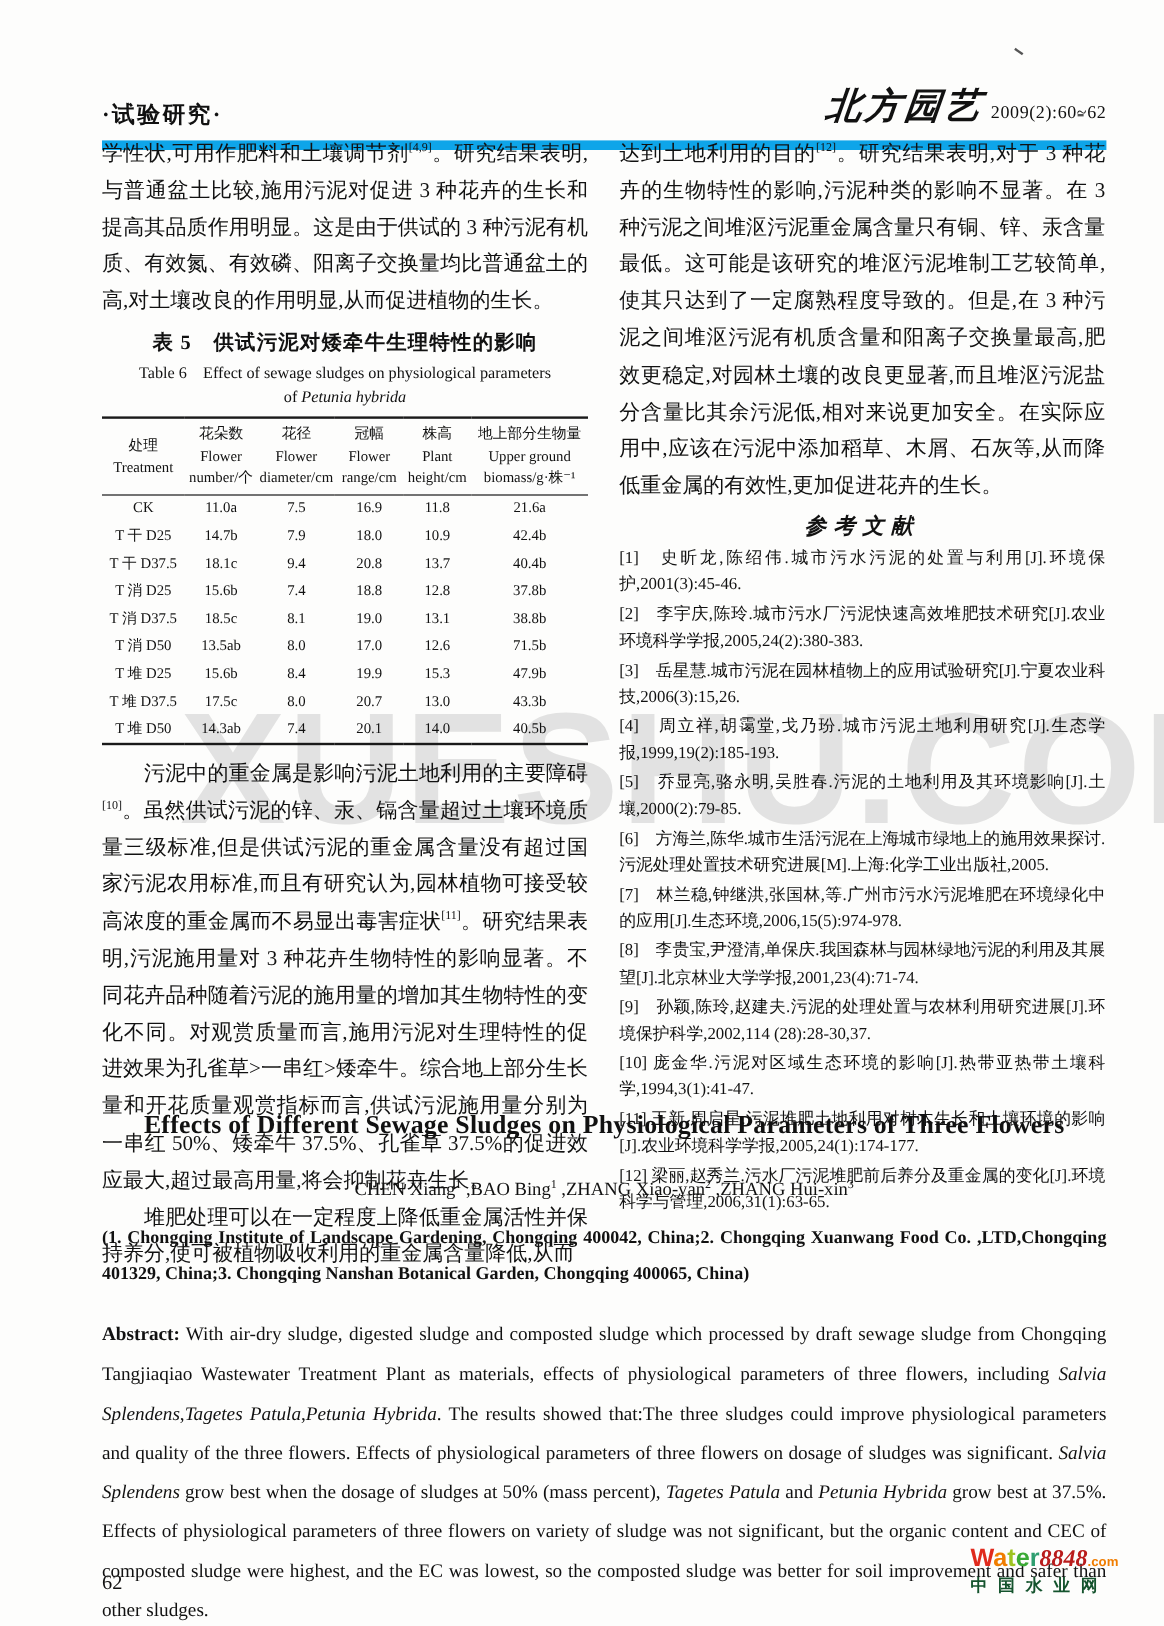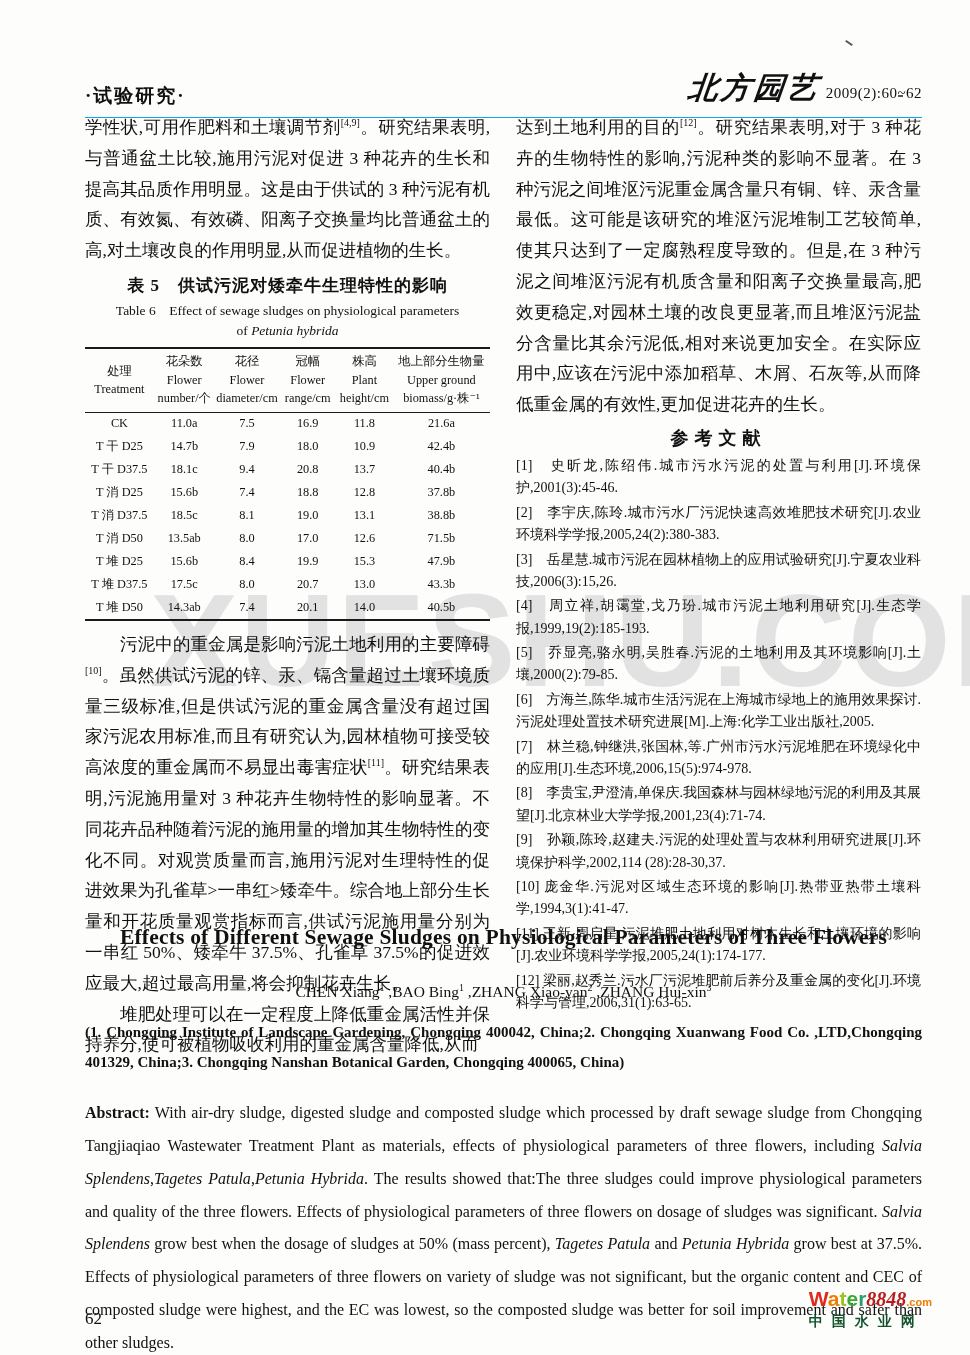--- a/index.html
+++ b/index.html
@@ -7,21 +7,21 @@
   .page {
     position:relative; width:970px; height:1355px; margin:0 auto;
     background:#fdfdfc; overflow:hidden;
     font-family:"Liberation Serif","DejaVu Serif",serif;
     color:#111;
   }
   
   .header {
     position:absolute; top:68px; left:85px; right:48px;
     display:flex; justify-content:space-between; align-items:flex-end;
-    padding-bottom:8px; border-bottom:1px solid #0ea5e9;
+    padding-bottom:8px; border-bottom:8px solid #0ea5e9;
   }
   .section-label { font-size:19px; font-weight:bold; letter-spacing:2px; }
   .journal { display:flex; align-items:baseline; gap:6px; }
   .journal-name {
     font-size:30px; font-weight:bold; font-style:italic;
     letter-spacing:3px; transform:skewX(-6deg);
   }
   .issue-info { font-size:15px; letter-spacing:0.5px; }
   
   .watermark {
@@ -49,21 +49,21 @@
   table.data {
     width:100%; border-collapse:collapse; margin-top:6px; margin-bottom:8px;
     font-size:12.3px; text-align:center;
     border-top:2.5px solid #1a1a1a; border-bottom:2.5px solid #1a1a1a;
   }
   table.data th { font-weight:normal; vertical-align:middle; line-height:1.5;
     border-bottom:1.5px solid #1a1a1a; padding:3px 0 4px; }
   table.data td { padding:1.5px 0; line-height:1.62; }
   .th-line { display:block; }
   
-  .refs-heading { font-size:18px; font-weight:bold; text-align:center; margin:6px 0 5px; letter-spacing:6px; }
+  .refs-heading { font-size:18px; font-weight:bold; text-align:center; margin:6px 0 5px; letter-spacing:6px;font-style:italic; }
   .ref-item { font-size:14px; line-height:1.6; text-align:justify; margin-bottom:2px; }
   
   .english { position:absolute; top:925px; left:85px; width:837px; z-index:1; }
   .en-title {
     font-size:21.5px; font-weight:bold; text-align:center; letter-spacing:0.2px;
     font-family:"Liberation Serif","DejaVu Serif",serif;
   }
   .en-authors { font-size:15.5px; text-align:center; margin-top:32px; }
   .en-authors sup { font-size:10px; }
   .en-affil { font-size:15px; margin-top:16px; line-height:2.0; text-align:justify;font-weight:bold; }

